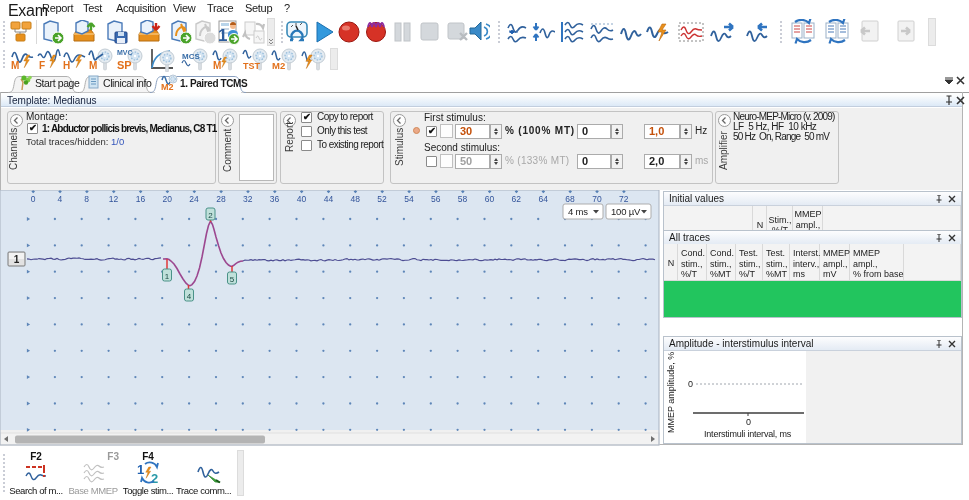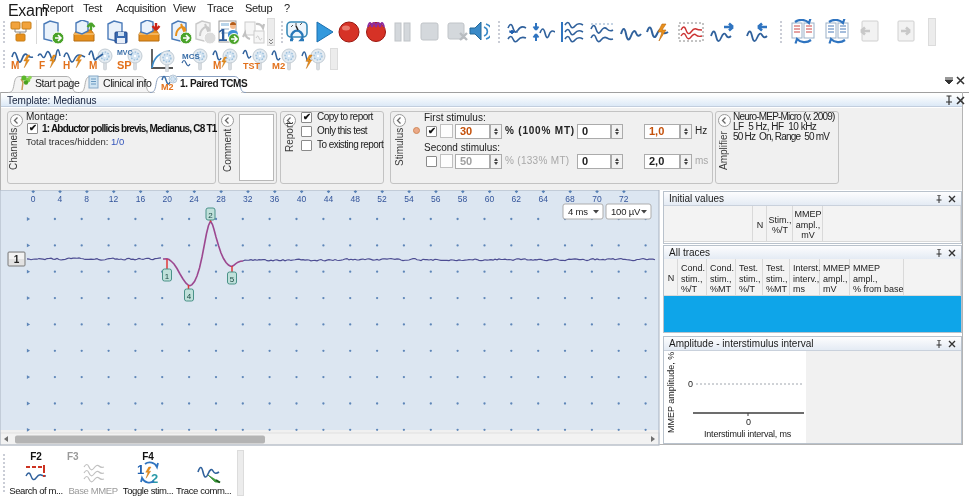--- a/index.html
+++ b/index.html
@@ -738,21 +738,21 @@
     <div class="abs" style="left:103px;top:14px;width:26px;height:36px;border-right:1px solid #d9d9d9"></div>
     <div class="thc" style="left:103px;top:16px;width:26px;text-align:center;padding-left:0;display:flex;align-items:center;justify-content:center;height:32px">
       <span>Stim.,<br>%/T</span>
     </div>
     <div class="abs" style="left:129px;top:14px;width:30px;height:36px;border-right:1px solid #d9d9d9"></div>
     <div class="thc" style="left:129px;top:16px;width:30px;text-align:center;padding-left:0;display:flex;align-items:center;justify-content:center;height:32px">
       <span>MMEP<br>ampl.,<br>mV</span>
     </div>
     <div class="abs" style="left:159px;top:14px;width:138px;height:36px;border-right:1px solid #d9d9d9"></div>
   </div>
-<div class="abs" style="left:663px;top:245px;width:299px;height:88px;border:1px solid #b9c2cc;background:#0ea5e9">
+<div class="abs" style="left:663px;top:230px;width:299px;height:88px;border:1px solid #b9c2cc;background:#22c55e">
     <div class="ptitle">All traces<svg class="abs" style="right:18px;top:3px" width="8" height="9" viewBox="0 0 8 9">
         <path d="M4,0 v5 m-2.5,0 h5 m-2.5,0 v3 m-2,-8 h4" stroke="#333" fill="none"></path>
       </svg><svg class="abs" style="right:5px;top:3px" width="8" height="8" viewBox="0 0 8 8">
         <path d="M1,1 l6,6 m0,-6 l-6,6" stroke="#333" stroke-width="1.4"></path>
       </svg></div>
     <div class="abs" style="left:0;top:13px;width:297px;height:37px;background:#f3f3f3;border-bottom:1px solid #d9d9d9"></div>
     <div class="abs" style="left:0px;top:13px;width:14px;height:37px;border-right:1px solid #d9d9d9"></div>
     <div class="thc" style="left:0px;top:13px;width:14px;height:37px;display:flex;align-items:center;justify-content:center;padding-left:0">
       <span>N</span>
     </div>
@@ -802,21 +802,21 @@
     <circle cx="2" cy="34" r="1" fill="#b8bcc8"></circle>
     <circle cx="2" cy="38" r="1" fill="#b8bcc8"></circle>
   </svg>
 <span class="abs" style="left:10px;top:451px;width:52px;text-align:center;font-size:10px;font-weight:bold;color:#111">F2</span>
 <svg class="abs" style="left:24px;top:463px" width="24" height="20" viewBox="0 0 24 20">
     <path d="M2,4 h4 M8,4 h4 M14,4 h4" stroke="#cc3322" stroke-width="2"></path>
     <path d="M2,13 q3,-6 5,0 t5,2 t5,-3 t5,1" stroke="#30619c" stroke-width="1.4" fill="none"></path>
     <path d="M20,2 v8 m0,2 v2" stroke="#cc3322" stroke-width="2"></path>
   </svg>
 <span class="abs" style="left:4px;top:485px;width:64px;text-align:center;font-size:9.5px;letter-spacing:-0.4px;color:#111;white-space:nowrap">Search of m...</span>
-<span class="abs" style="left:67px;top:451px;width:52px;text-align:left;font-size:10px;font-weight:bold;color:#9a9a9a">F3</span>
+<span class="abs" style="left:67px;top:451px;width:52px;text-align:right;font-size:10px;font-weight:bold;color:#9a9a9a">F3</span>
 <svg class="abs" style="left:82px;top:462px" width="24" height="22" viewBox="0 0 24 22">
     <path d="M2,5 q3,-5 5,0 t5,1 t5,-2 t5,1" stroke="#c0c0c0" stroke-width="1.2" fill="none"></path>
     <path d="M2,11 q3,-5 5,0 t5,1 t5,-2 t5,1" stroke="#c0c0c0" stroke-width="1.2" fill="none"></path>
     <path d="M2,17 q3,-5 5,0 t5,1 t5,-2 t5,1" stroke="#c0c0c0" stroke-width="1.2" fill="none"></path>
   </svg>
 <span class="abs" style="left:61px;top:485px;width:64px;text-align:center;font-size:9.5px;letter-spacing:-0.4px;color:#9a9a9a;white-space:nowrap">Base MMEP</span>
 <span class="abs" style="left:122px;top:451px;width:52px;text-align:center;font-size:10px;font-weight:bold;color:#111">F4</span>
 <svg class="abs" style="left:136px;top:461px" width="26" height="23" viewBox="0 0 26 23">
     <text x="1" y="13" font-size="13" font-weight="bold" fill="#2060b0" font-family="Liberation Sans">1</text>
     <text x="15" y="22" font-size="13" font-weight="bold" fill="#2a9aa8" font-family="Liberation Sans">2</text>

